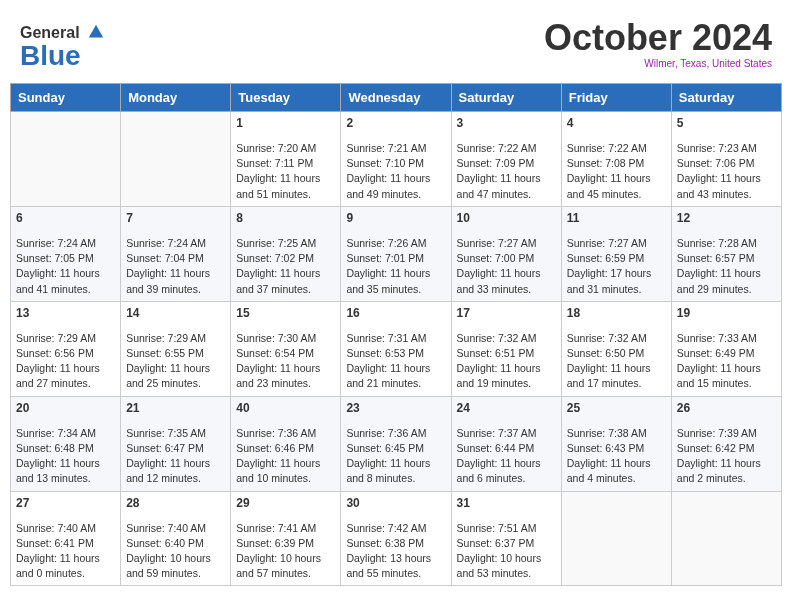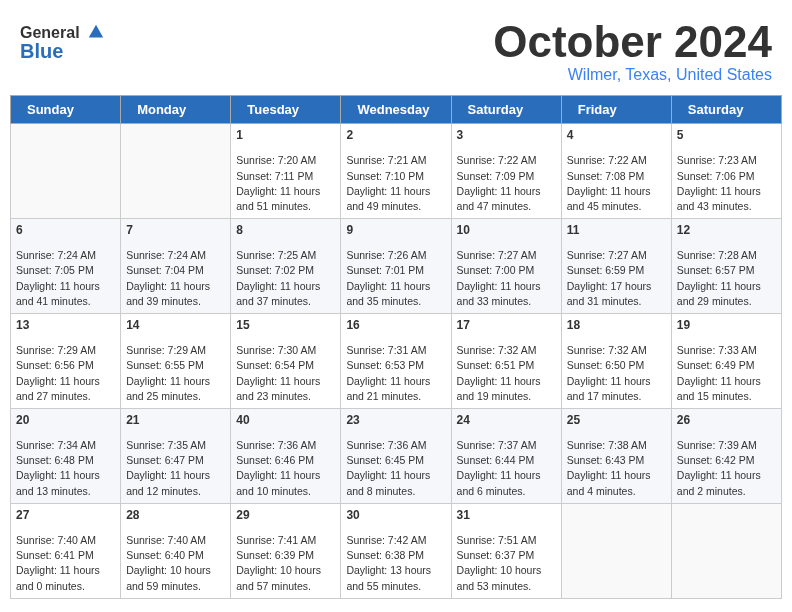--- a/index.html
+++ b/index.html
@@ -30,40 +30,40 @@
     }
     .logo-icon {
       width: 18px;
       height: 18px;
       margin-left: 2px;
     }
     .title-block {
       text-align: right;
     }
     .month-title {
-      font-size: 44px;
+      font-size: 36px;
       font-weight: bold;
       color: #333;
       line-height: 1.1;
     }
     .location {
-      font-size: 16px;
-      color: #3b82f6;
+      font-size: 10px;
+      color: #a21caf;
     }
     .calendar {
       width: 100%;
       border-collapse: collapse;
       margin-top: 6px;
     }
     .calendar th {
       background-color: #2a6ebb;
       color: #fff;
       font-size: 13px;
       font-weight: bold;
-      padding: 6px 16px;
+      padding: 6px 7px;
       text-align: left;
       border: 1px solid #aaa;
     }
     .calendar td {
       border: 1px solid #ccc;
       vertical-align: top;
       padding: 4px 5px;
       font-size: 10.5px;
       color: #333;
       width: calc(100% / 7);
@@ -95,21 +95,21 @@
 <div class="header">
   <div class="logo">
     <div class="logo-text">
       <span>
         <span style="color:#333;font-weight:bold;font-size:16px;">General</span>
         <svg class="logo-icon" viewBox="0 0 20 20" style="display:inline-block;vertical-align:middle;margin-left:1px;">
           <polygon points="10,2 18,16 2,16" fill="#2a6ebb"></polygon>
         </svg>
       </span>
     </div>
-    <div style="font-size:20px;font-weight:bold;color:#2a6ebb;margin-top:-4px;">
+    <div style="font-size:28px;font-weight:bold;color:#2a6ebb;margin-top:-4px;">
       <span>Blue</span>
     </div>
   </div>
   <div class="title-block">
     <div class="month-title">October 2024</div>
     <div class="location">Wilmer, Texas, United States</div>
   </div>
 </div>
 
 <table class="calendar">

